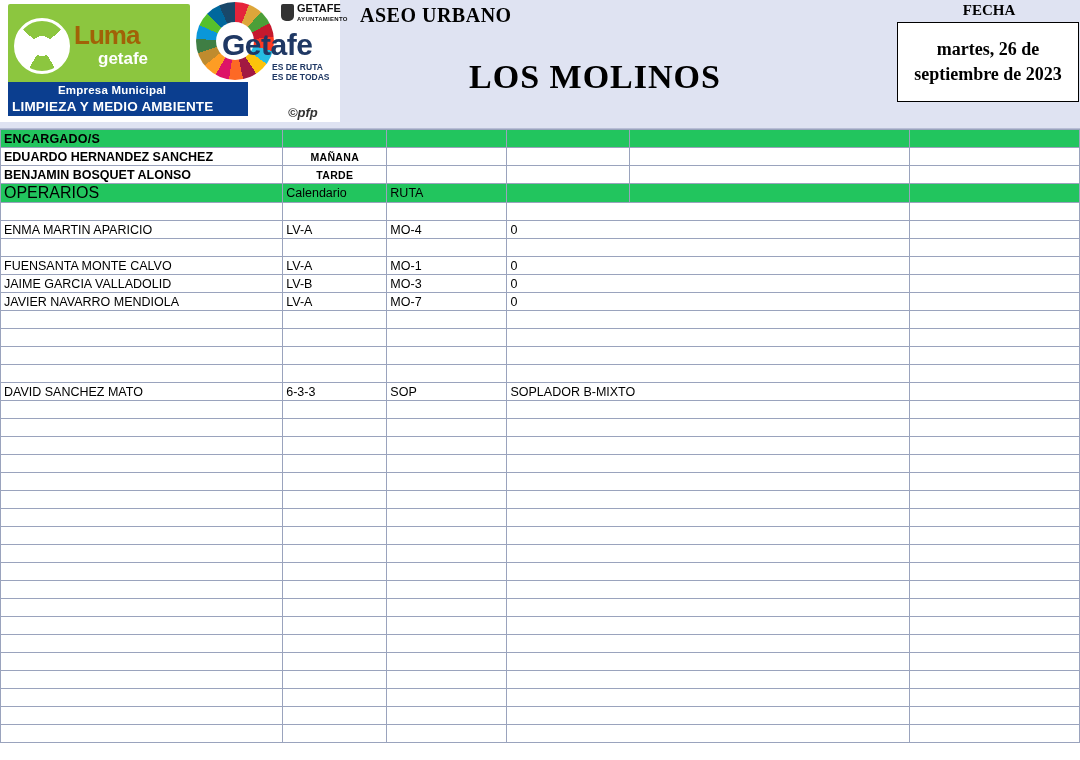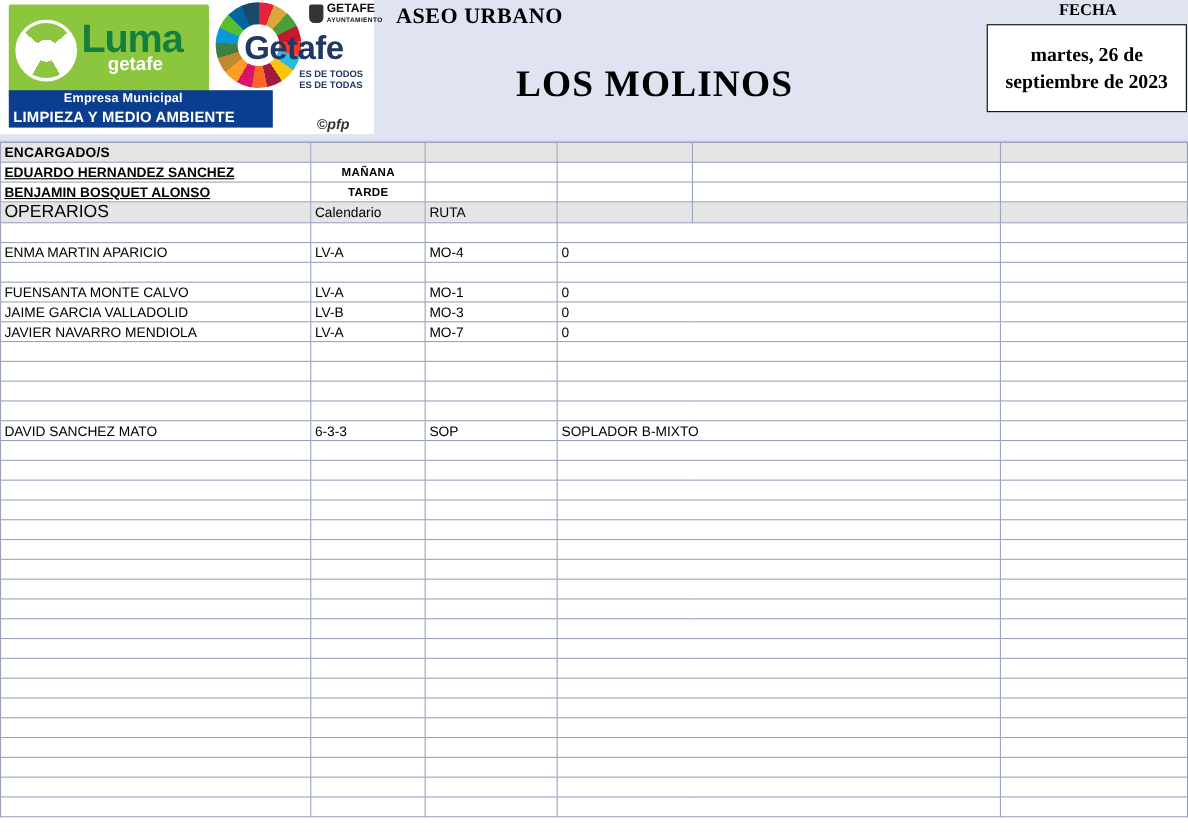--- a/index.html
+++ b/index.html
@@ -55,23 +55,23 @@
     background:
       radial-gradient(circle at 50% 50%, #ffffff 0 10px, transparent 10px),
       conic-gradient(from 210deg, #ffffff 0deg 100deg, #8cc63f 100deg 200deg, #ffffff 200deg 300deg, #8cc63f 300deg 360deg);
     border: 3px solid #ffffff;
     box-sizing: border-box;
   }
   .luma-text {
     position: absolute;
     left: 74px;
     top: 20px;
-    font-size: 36px;
-    font-weight: bold;
-    color: #15803d;
+    font-size: 26px;
+    font-weight: bold;
+    color: #a16207;
     letter-spacing: -1px;
     line-height: 30px;
   }
   .luma-sub {
     position: absolute;
     left: 98px;
     top: 50px;
     font-size: 17px;
     font-weight: bold;
     color: #ffffff;
@@ -248,30 +248,29 @@
     white-space: nowrap;
     vertical-align: middle;
   }
   .c0 { width: 282px; }
   .c1 { width: 104px; }
   .c2 { width: 120px; }
   .c3 { width: 122px; }
   .c4 { width: 280px; }
   .c5 { width: 170px; }
 
-  tr.band td { background: #e5e5e5; }
+  tr.band td { background: #22c55e; }
   .encargados-label {
     font-weight: bold;
     font-size: 12.5px;
     letter-spacing: .2px;
   }
   .enc-name {
     font-weight: bold;
     font-size: 12.5px;
-    text-decoration: underline;
   }
   .turno {
     text-align: center;
     font-weight: bold;
     font-size: 10.5px;
     letter-spacing: .3px;
   }
   .operarios-label {
     font-weight: normal;
     font-size: 16px;
@@ -297,21 +296,21 @@
 
       <div class="sdg-wheel"></div>
       <div class="sdg-hole"></div>
       <div class="getafe-word">Getafe</div>
       <div class="escudo"></div>
       <div class="getafe-ayto">
         <span>GETAFE</span>
         <small>AYUNTAMIENTO</small>
       </div>
       <div class="sdg-tag">
-        <div>ES DE TODOS</div>
+        <div>ES DE RUTA</div>
         <div>ES DE TODAS</div>
       </div>
       <div class="pfp">©pfp</div>
     </div>
 
     <div class="title-main">ASEO URBANO</div>
     <div class="title-sub">LOS MOLINOS</div>
 
     <div class="fecha-label">FECHA</div>
     <div class="fecha-box">martes, 26 de septiembre de 2023</div>

